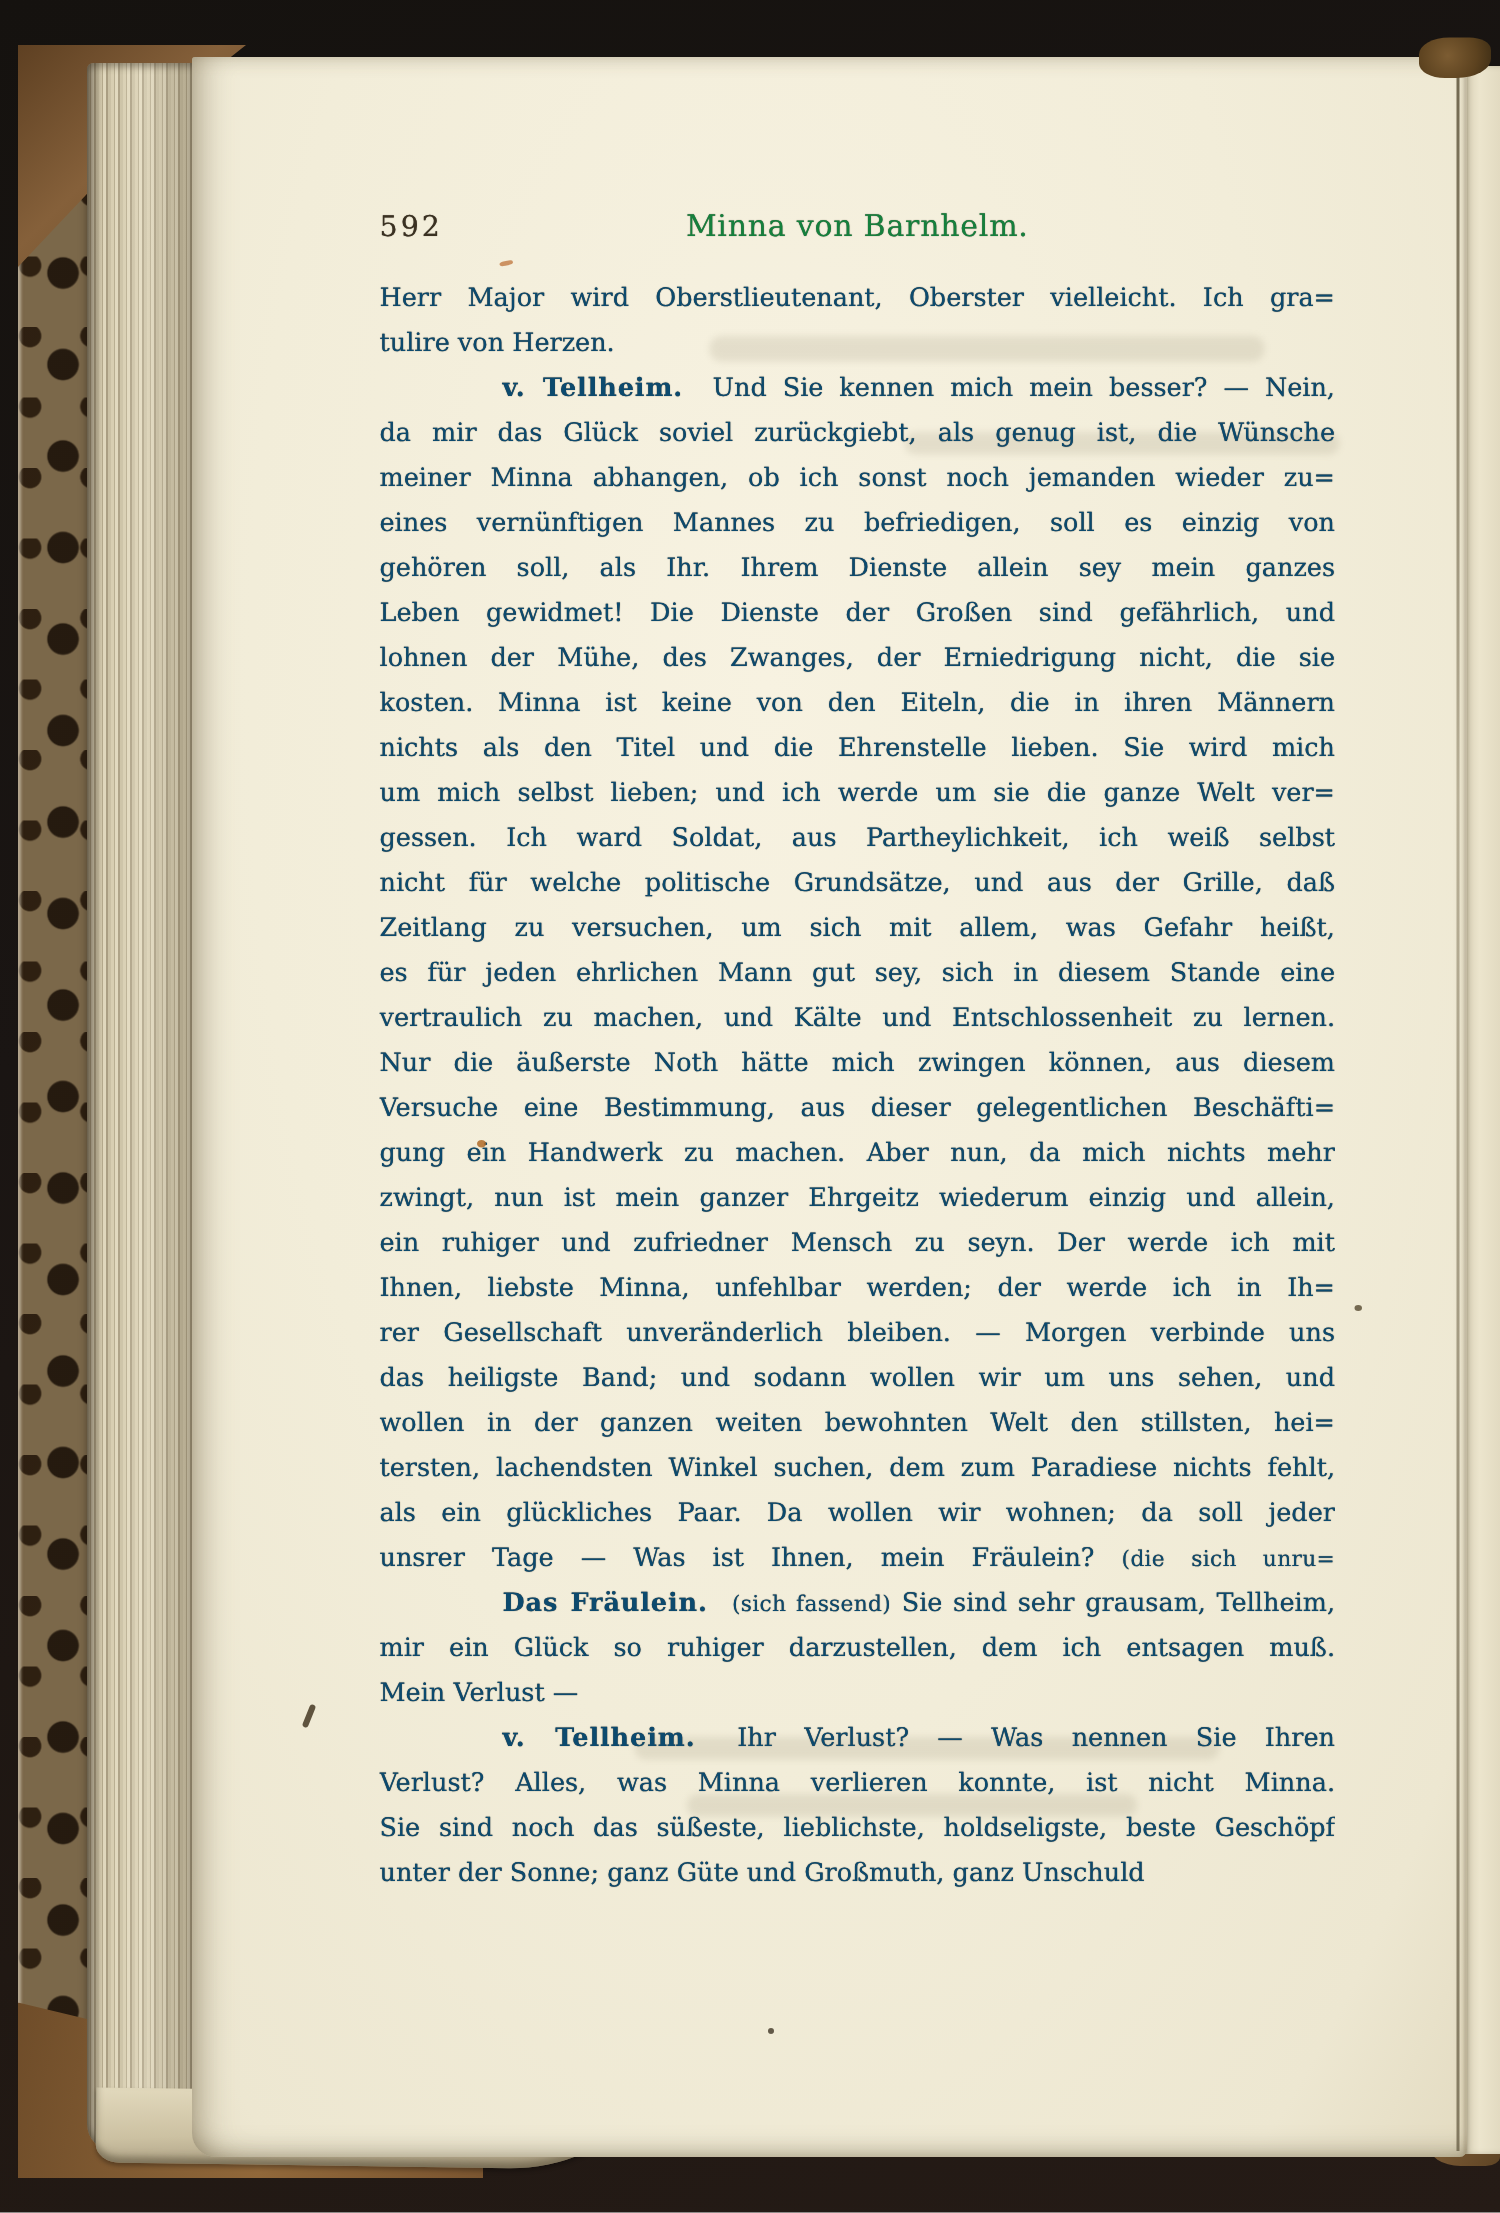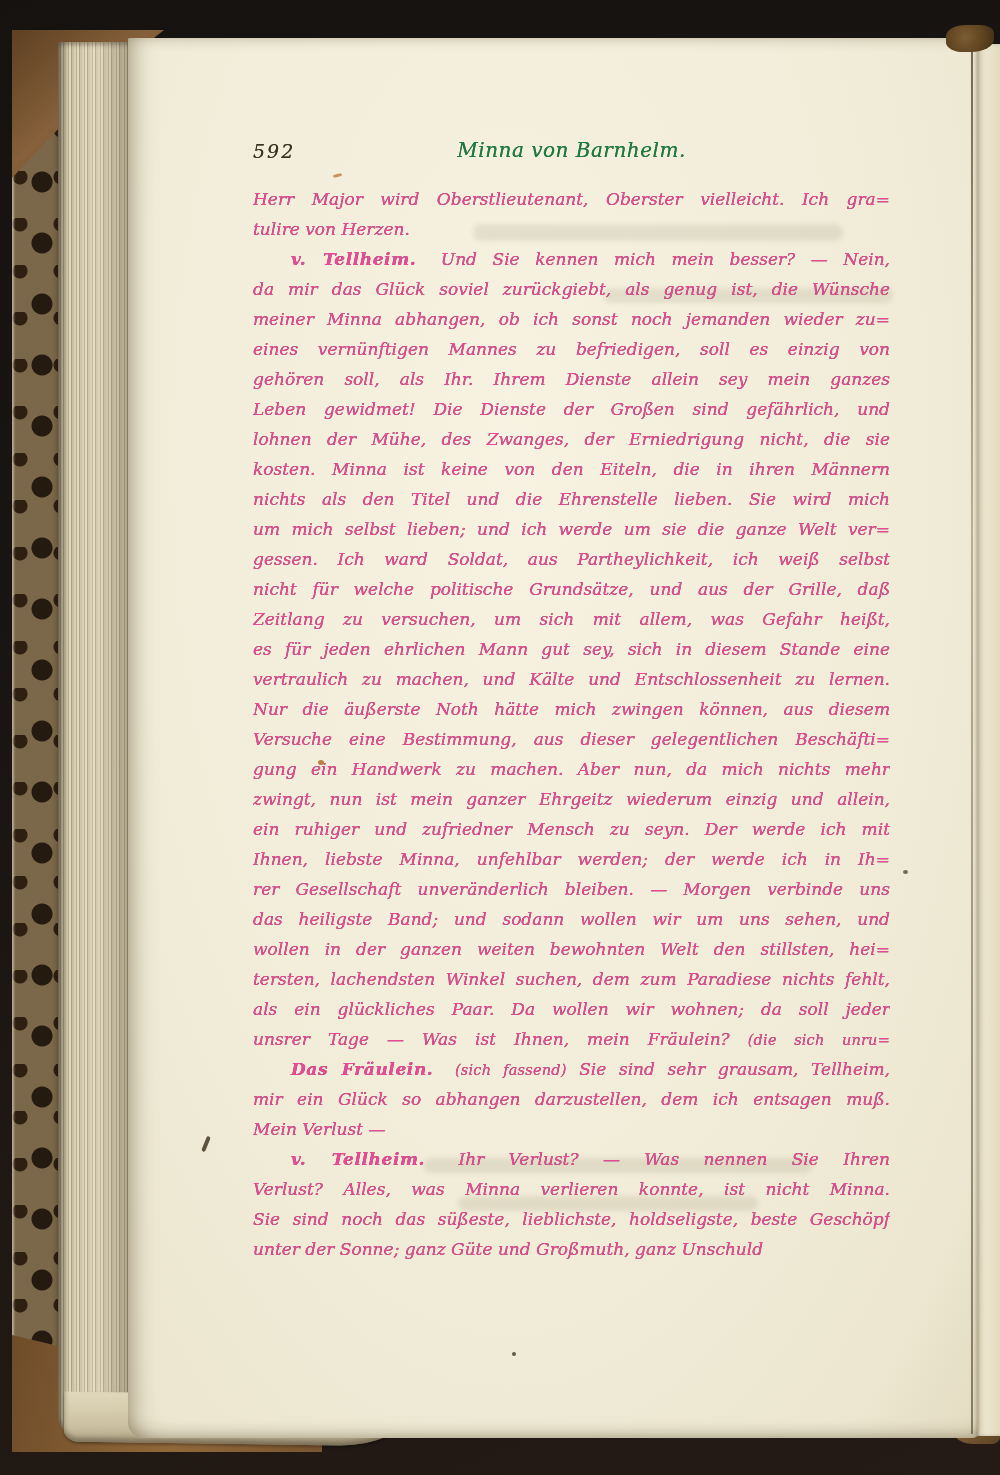--- a/index.html
+++ b/index.html
@@ -76,44 +76,43 @@
   }
   .blob-br{
     position:absolute;left:952px;top:1412px;width:48px;height:32px;z-index:2;
     background:linear-gradient(120deg,#84613a,#5e4424);
     border-radius:35% 40% 20% 45%;
   }
   
   .content{
     position:absolute;left:128px;top:38px;width:850px;height:1116px;z-index:5;
     color:#2a2013;
-    font-style:italic;
   }
   .page-num{
     position:absolute;left:125px;top:102px;
     font-size:19px;letter-spacing:2px;color:#3a3122;
     text-shadow:0 0 .5px rgba(58,49,34,.8);
   }
   .running-title{
     position:absolute;left:125px;top:100px;width:637px;text-align:center;
     font-size:20px;color:#15803d;letter-spacing:.5px;
     text-shadow:0 0 .6px rgba(53,44,28,.8);
   }
   .textblock{
     position:absolute;left:125px;top:146px;width:637px;
-    font-size:17px;color:#ec4899;
+    font-size:17px;color:#0c4a6e;
     text-shadow:0 0 .6px rgba(42,32,20,.85);
   }
   .line{
     height:30px;line-height:30px;overflow:hidden;
     text-align:justify;text-align-last:justify;
   }
   .line.end{text-align:left;text-align-last:left;}
   .line.indent{text-indent:38px;}
-  .seg-speaker{font-weight:bold;letter-spacing:.6px;margin-right:9px;}
+  .seg-speaker{font-weight:bold;letter-spacing:.6px;margin-right:9px;margin-left:44px;}
   .seg-small{font-size:14.5px;letter-spacing:.2px;}
   
   .ghost{position:absolute;background:#8b8268;opacity:.16;filter:blur(2.5px);border-radius:8px;}
   .g1{left:345px;top:186px;width:370px;height:17px;}
   .g2{left:475px;top:250px;width:290px;height:15px;}
   .g3{left:295px;top:1120px;width:390px;height:15px;}
   .g4{left:330px;top:1158px;width:300px;height:15px;}
   .pen-mark{
     position:absolute;left:76px;top:1098px;width:4px;height:16px;z-index:6;
     background:#453823;border-radius:3px;transform:rotate(22deg);opacity:.85;
@@ -172,21 +171,21 @@
         <div class="line"><span class="seg-normal">zwingt, nun ist mein ganzer Ehrgeitz wiederum einzig und allein,</span></div>
         <div class="line"><span class="seg-normal">ein ruhiger und zufriedner Mensch zu seyn. Der werde ich mit</span></div>
         <div class="line"><span class="seg-normal">Ihnen, liebste Minna, unfehlbar werden; der werde ich in Ih=</span></div>
         <div class="line"><span class="seg-normal">rer Gesellschaft unveränderlich bleiben. — Morgen verbinde uns</span></div>
         <div class="line"><span class="seg-normal">das heiligste Band; und sodann wollen wir um uns sehen, und</span></div>
         <div class="line"><span class="seg-normal">wollen in der ganzen weiten bewohnten Welt den stillsten, hei=</span></div>
         <div class="line"><span class="seg-normal">tersten, lachendsten Winkel suchen, dem zum Paradiese nichts fehlt,</span></div>
         <div class="line"><span class="seg-normal">als ein glückliches Paar. Da wollen wir wohnen; da soll jeder</span></div>
         <div class="line"><span class="seg-normal">unsrer Tage — Was ist Ihnen, mein Fräulein?</span> <span class="seg-small">(die sich unru=</span></div>
         <div class="line indent"><span class="seg-speaker">Das Fräulein.</span> <span class="seg-small">(sich fassend)</span> <span class="seg-normal">Sie sind sehr grausam, Tellheim,</span></div>
-        <div class="line"><span class="seg-normal">mir ein Glück so abhangen darzustellen, dem ich entsagen muß.</span></div>
+        <div class="line"><span class="seg-normal">mir ein Glück so ruhiger darzustellen, dem ich entsagen muß.</span></div>
         <div class="line end"><span class="seg-normal">Mein Verlust —</span></div>
         <div class="line indent"><span class="seg-speaker">v. Tellheim.</span> <span class="seg-normal">Ihr Verlust? — Was nennen Sie Ihren</span></div>
         <div class="line"><span class="seg-normal">Verlust? Alles, was Minna verlieren konnte, ist nicht Minna.</span></div>
         <div class="line"><span class="seg-normal">Sie sind noch das süßeste, lieblichste, holdseligste, beste Geschöpf</span></div>
         <div class="line end"><span class="seg-normal">unter der Sonne; ganz Güte und Großmuth, ganz Unschuld</span></div>
       </div>
 
     <div class="pen-mark"></div>
     <div class="speck s1"></div>
     <div class="speck s2"></div>

